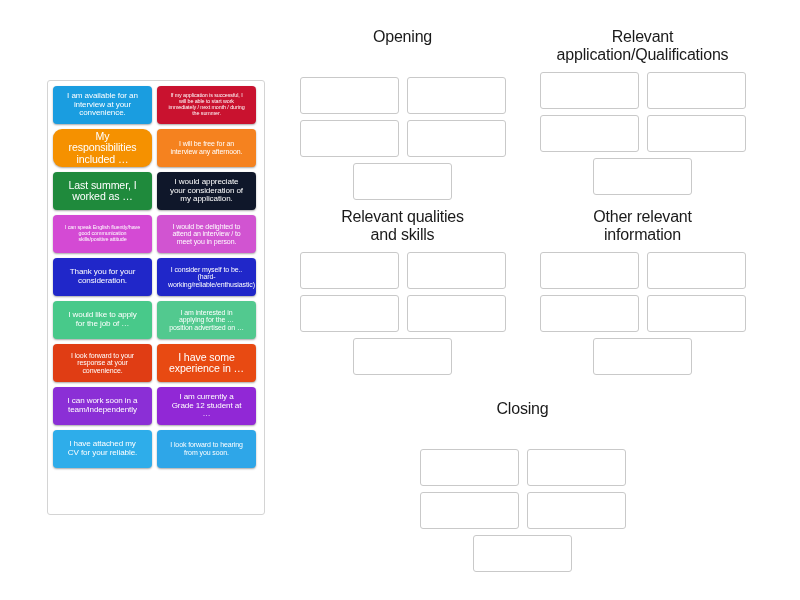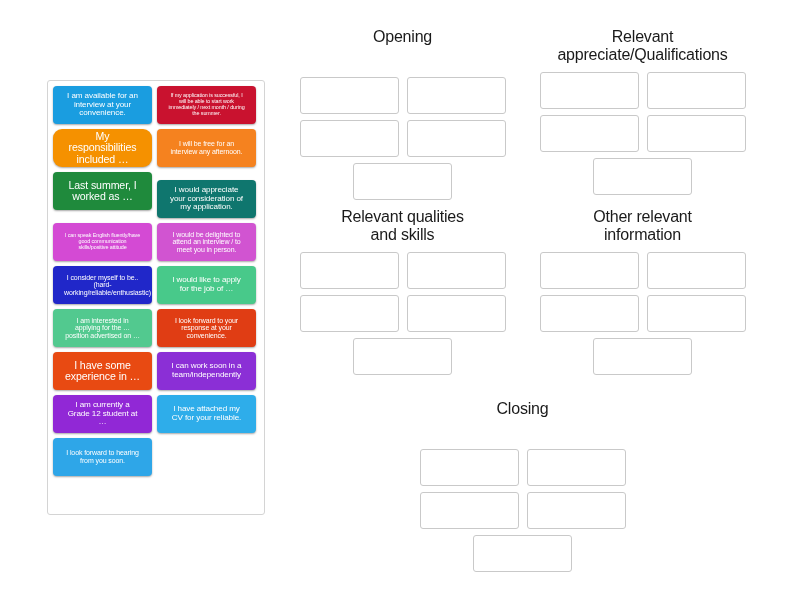--- a/index.html
+++ b/index.html
@@ -113,29 +113,32 @@
       </div>
       <div class="tile fs-l" style="background: rgb(245, 145, 0); border-radius: 9px;">
         <span>My responsibilities included …</span>
       </div>
       <div class="tile fs-s" style="background: rgb(245, 130, 31);">
         <span>I will be free for an interview any afternoon.</span>
       </div>
       <div class="tile fs-l" style="background: rgb(31, 138, 60);">
         <span>Last summer, I worked as …</span>
       </div>
-      <div class="tile fs-m" style="background: #0f766e; margin-top: 8px;">
+      <div class="tile fs-m" style="background: #0f172a;">
         <span>I would appreciate your consideration of my application.</span>
       </div>
       <div class="tile fs-xs" style="background: rgb(212, 74, 212);">
         <span>I can speak English fluently/have good communication skills/positive attitude</span>
       </div>
       <div class="tile fs-s" style="background: rgb(209, 84, 209);">
         <span>I would be delighted to attend an interview / to meet you in person.</span>
       </div>
+      <div class="tile fs-m" style="background: rgb(32, 39, 201);">
+        <span>Thank you for your consideration.</span>
+      </div>
       <div class="tile fs-s" style="background: rgb(32, 39, 201);">
         <span>I consider myself to be.. (hard-working/reliable/enthusiastic)</span>
       </div>
       <div class="tile fs-m" style="background: rgb(72, 201, 138);">
         <span>I would like to apply for the job of …</span>
       </div>
       <div class="tile fs-s" style="background: rgb(82, 201, 143);">
         <span>I am interested in applying for the … position advertised on …</span>
       </div>
       <div class="tile fs-s" style="background: rgb(224, 61, 20);">
@@ -165,21 +168,21 @@
       <div class="slot"></div>
       <div class="slot"></div>
       <div class="slot"></div>
       <div class="slot"></div>
       <div class="slot"></div>
     </div>
 </div>
 
 <div class="category" id="cat-experience">
   <div class="cat-title">Relevant
-appreciate/Qualifications</div>
+application/Qualifications</div>
   <div class="slot-grid">
       <div class="slot"></div>
       <div class="slot"></div>
       <div class="slot"></div>
       <div class="slot"></div>
       <div class="slot"></div>
     </div>
 </div>
 
 <div class="category" id="cat-qualities">

